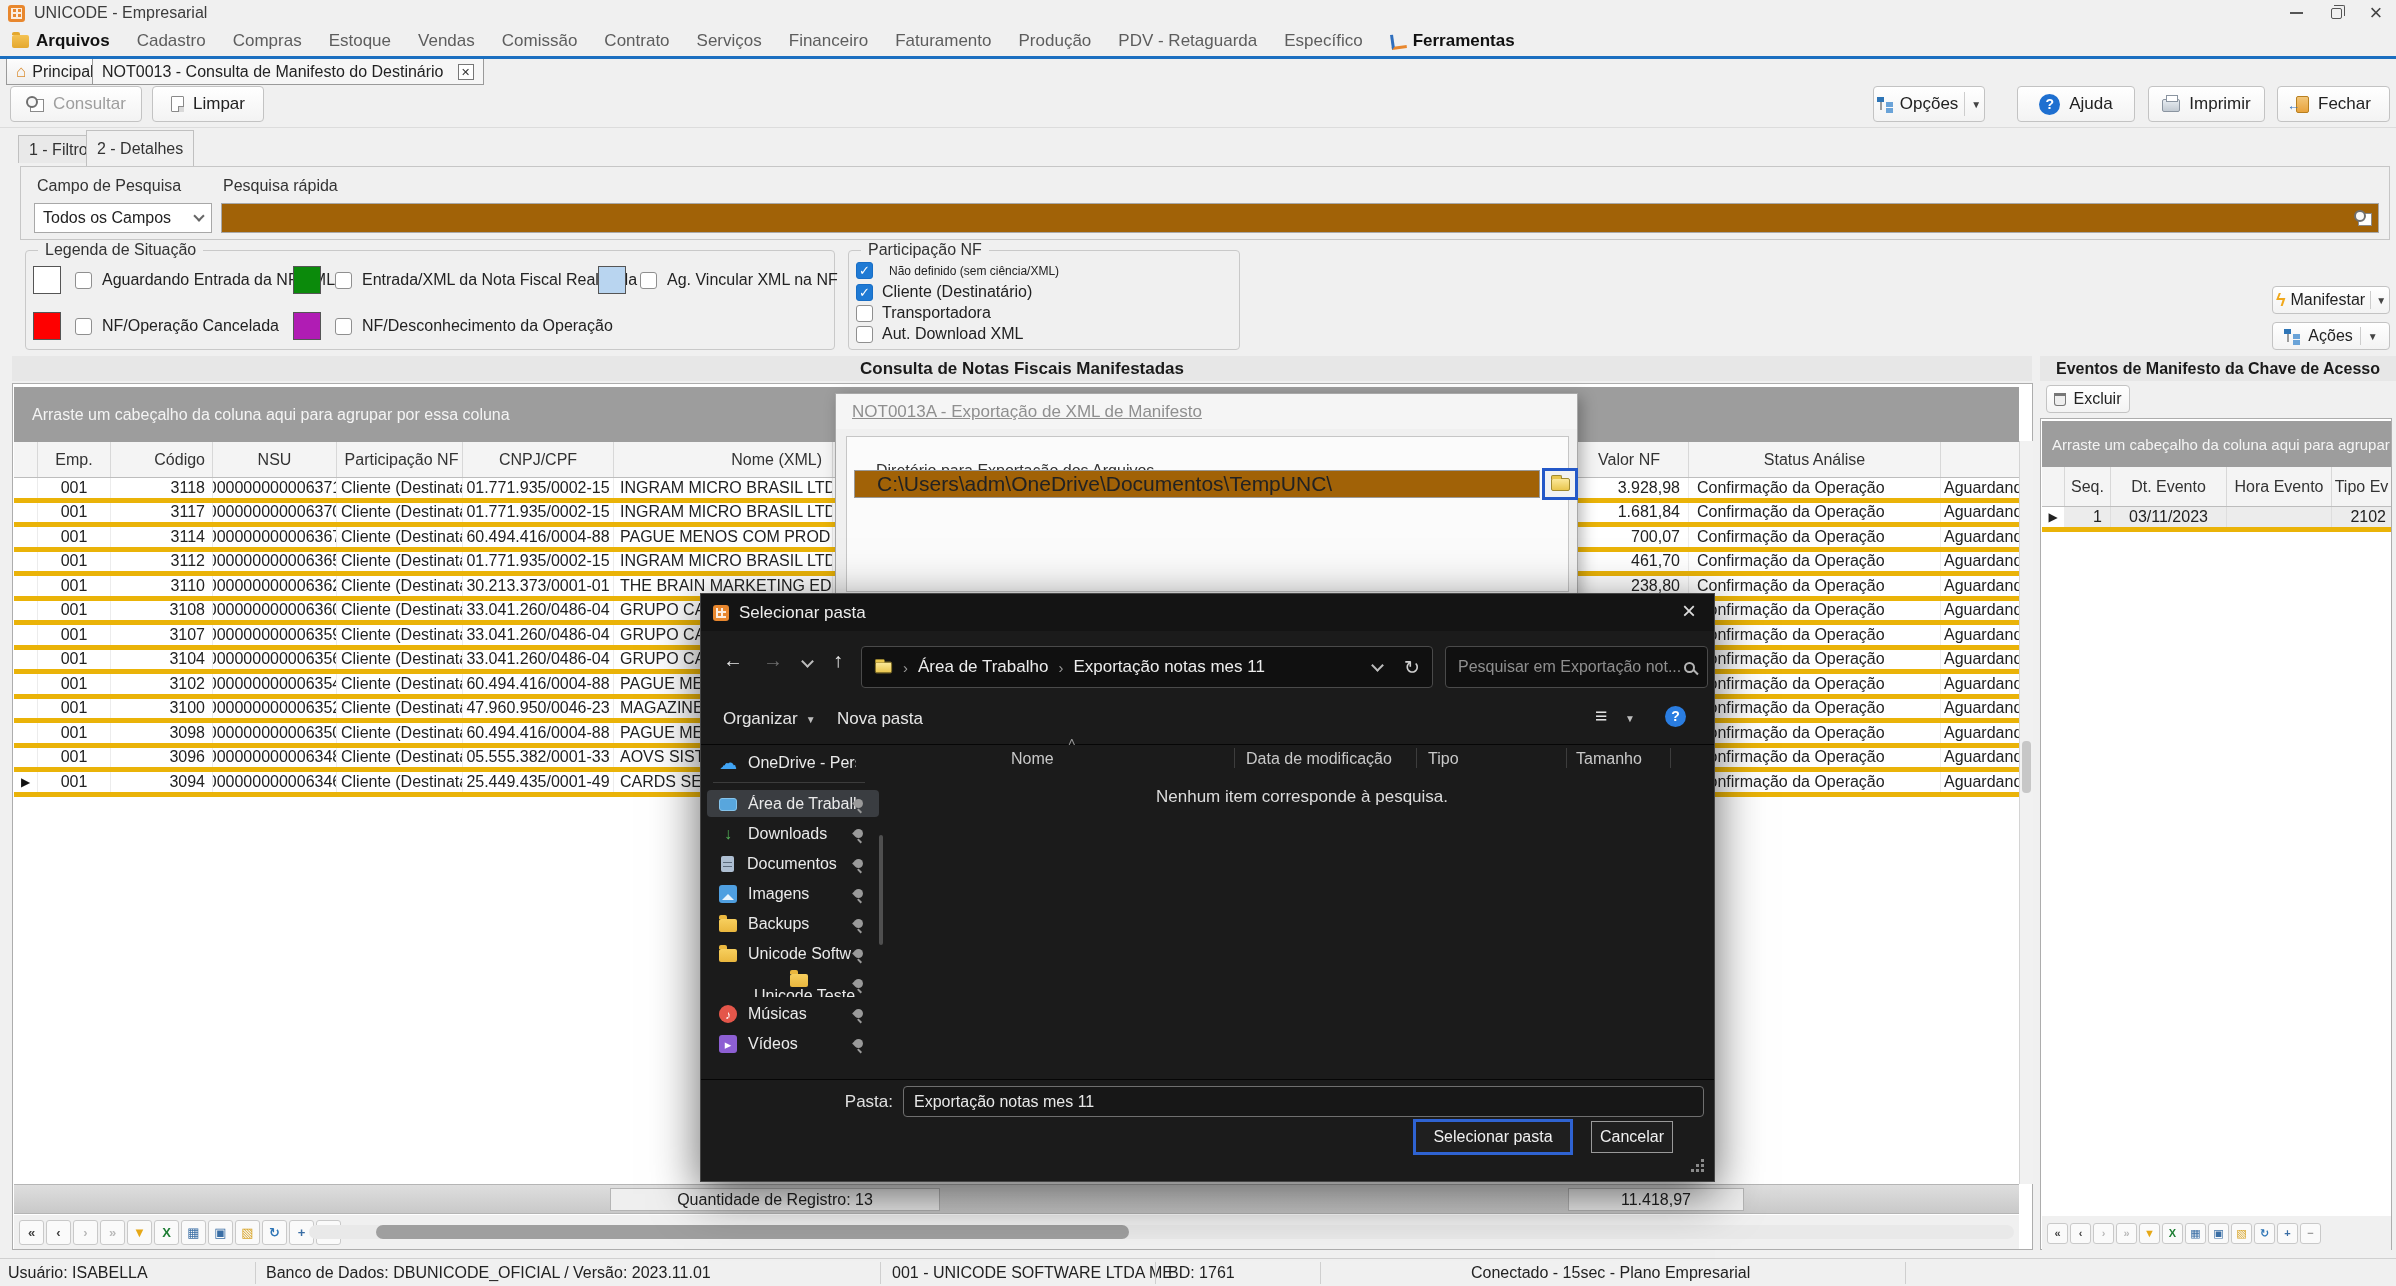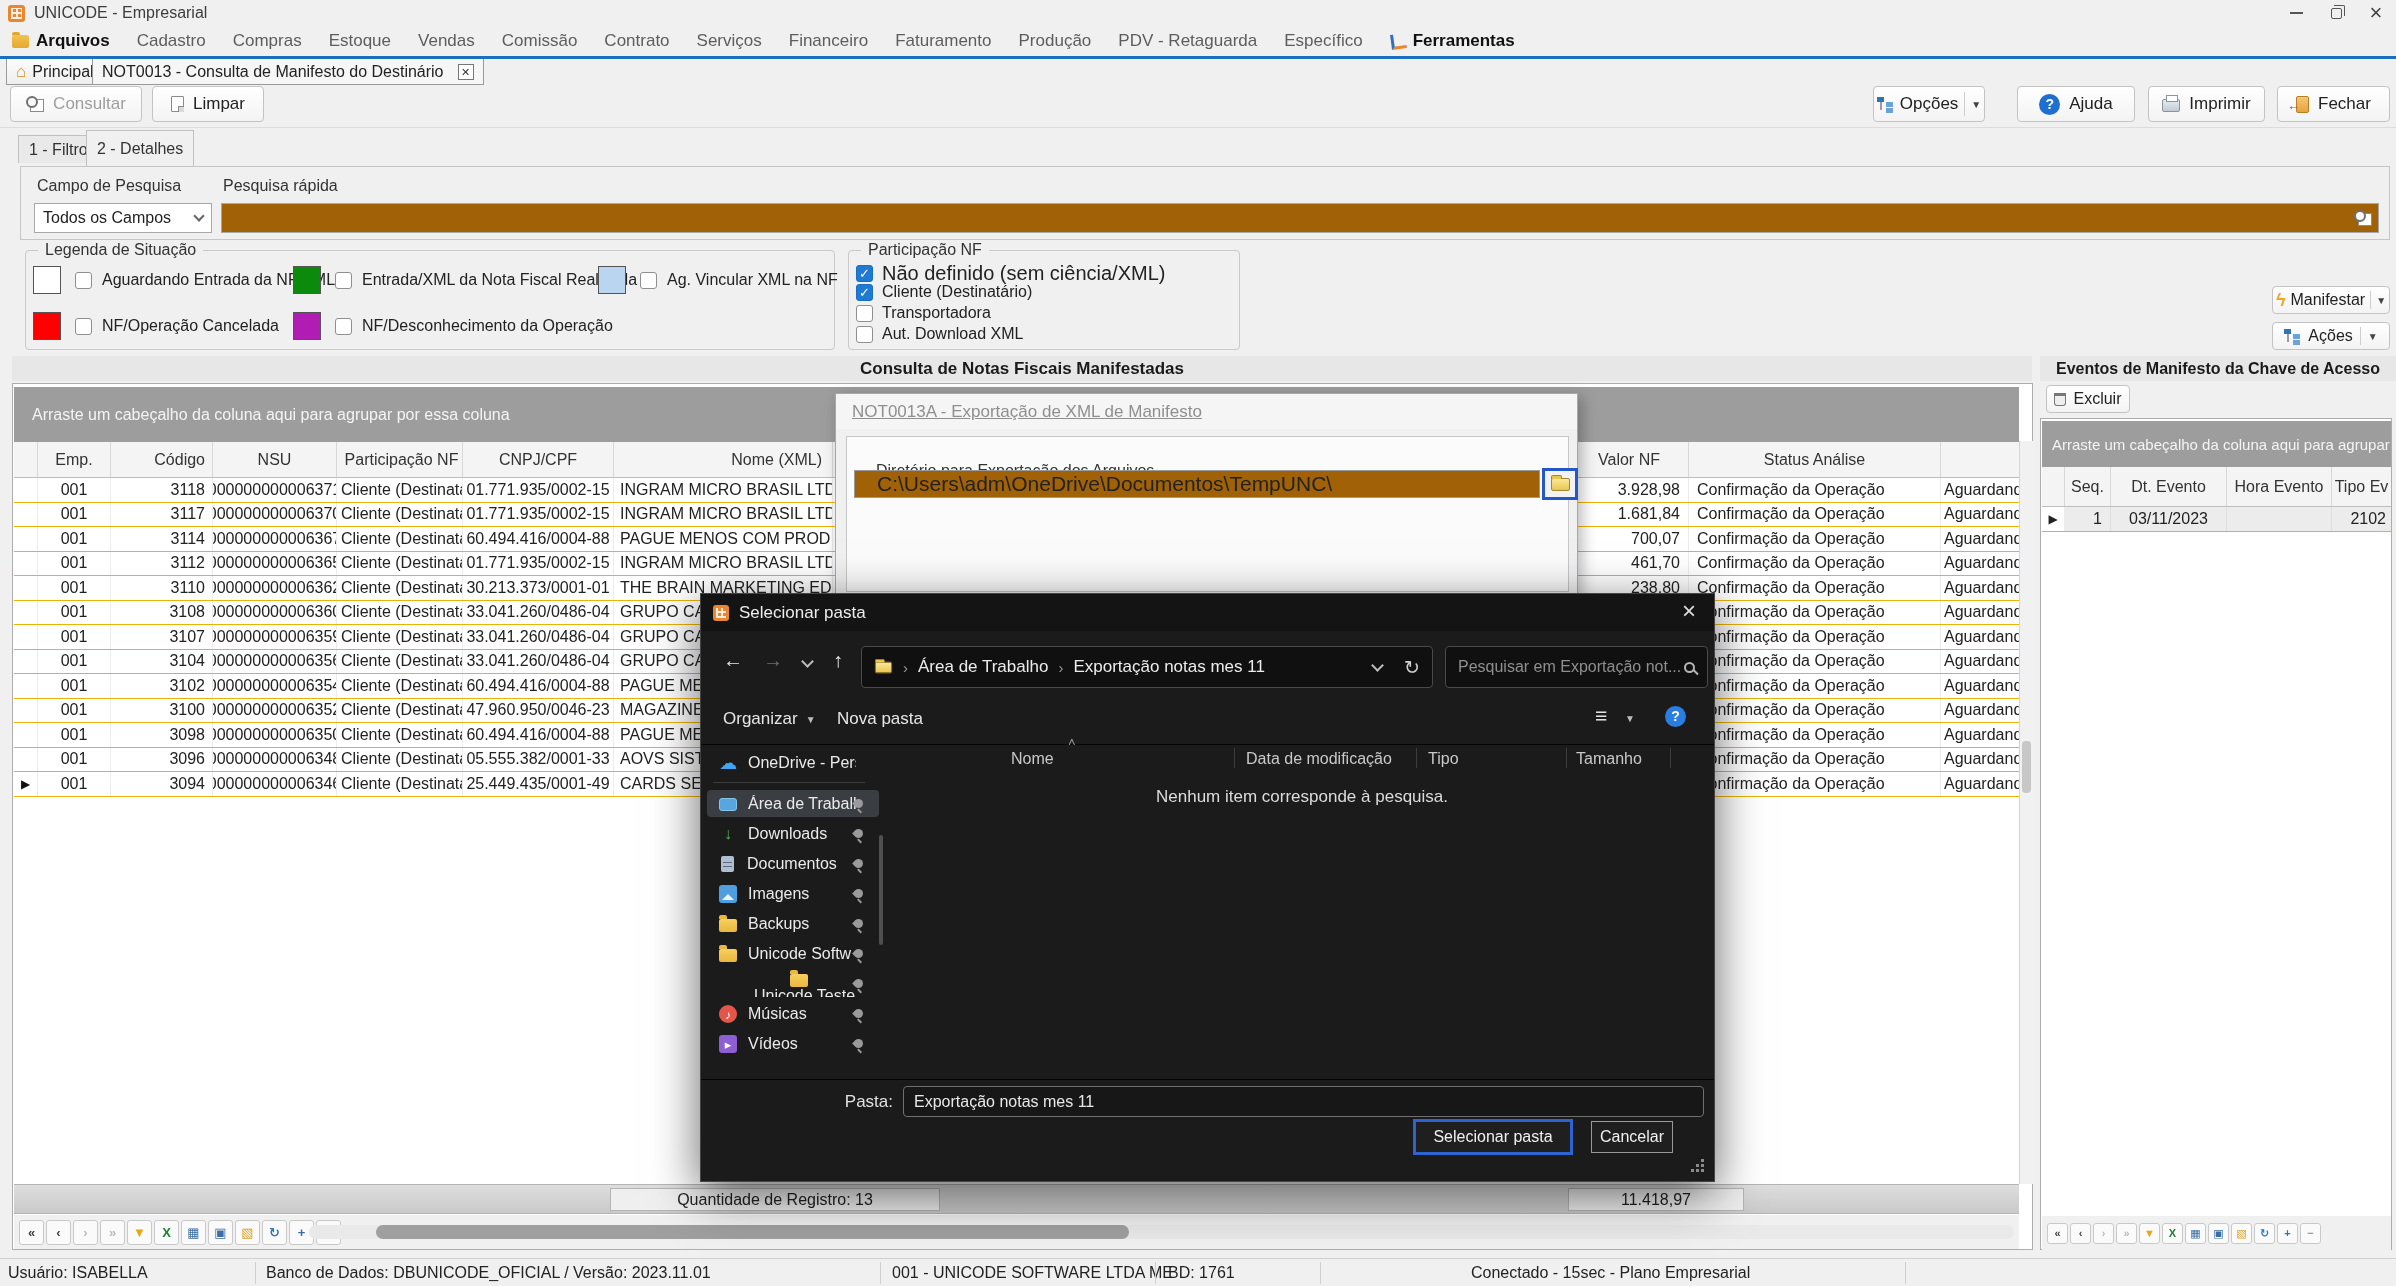--- a/index.html
+++ b/index.html
@@ -72,21 +72,21 @@
   .cb { width:17px; height:17px; border:1px solid #8f8f8f; border-radius:3px; background:#fff; flex:none; position:relative; }
   .cb[data-checked="true"] { background:#1f7ad4; border-color:#186ec6; }
   .cb[data-checked="true"]::after { content:"✓"; position:absolute; inset:0; color:#fff; font-size:13px; line-height:16px; text-align:center; font-weight:bold; }
 
   
   .band { background:#e7e7e7; font-weight:bold; font-size:17px; color:#1a1a1a; display:flex; align-items:center; justify-content:center; }
   .gridbox { background:#fff; border:1px solid #adadad; }
   .groupbar { background:#9d9d9d; color:#f4f4f4; font-size:16px; display:flex; align-items:center; padding-left:18px; }
   .ghead { display:flex; background:#f4f4f4; border-bottom:1px solid #bdbdbd; font-size:16px; color:#333; }
   .ghead > div { display:flex; align-items:center; justify-content:center; border-right:1px solid #d8d8d8; height:100%; overflow:hidden; white-space:nowrap; }
-  .grow { display:flex; height:24.5px; border-bottom:1px solid #eab308; font-size:16px; background:#fff; }
+  .grow { display:flex; height:24.5px; border-bottom:5px solid #eab308; font-size:16px; background:#fff; }
   .grow > div { overflow:hidden; white-space:nowrap; display:flex; align-items:center; border-right:1px solid #ececec; }
   .c-ind{width:24px; justify-content:center; color:#111; font-size:12px;}
   .c-emp{width:73px; justify-content:center;}
   .c-cod{width:102px; justify-content:flex-end; padding-right:7px;}
   .c-nsu{width:124px; justify-content:center;}
   .c-part{width:126px; padding-left:4px;}
   .c-cnpj{width:151px; justify-content:center;}
   .c-nome{width:219px; padding-left:6px;}
   .c-gap{width:744px; border-right:none !important;}
   .c-val{width:112px; justify-content:flex-end; padding-right:8px; border-left:1px solid #ececec;}
@@ -294,21 +294,21 @@
       </div>
     </div>
 
   <div class="abs gbox" style="left:848px;top:250px;width:392px;height:100px;">
     <span class="gbox-title">Participação NF</span>
   </div>
   <div>
 
       <div class="abs flex part-item" style="left: 856px; top: 262px;">
         <span class="cb" data-checked="true"></span>
-        <span style="margin-left:9px;font-size:20px;">Não definido (sem ciência/XML)</span>
+        <span style="margin-left:16px;font-size:12px;">Não definido (sem ciência/XML)</span>
       </div>
 
       <div class="abs flex part-item" style="left: 856px; top: 283px;">
         <span class="cb" data-checked="true"></span>
         <span style="margin-left:9px;font-size:16px;">Cliente (Destinatário)</span>
       </div>
 
       <div class="abs flex part-item" style="left: 856px; top: 304px;">
         <span class="cb" data-checked="false"></span>
         <span style="margin-left:9px;font-size:16px;">Transportadora</span>

